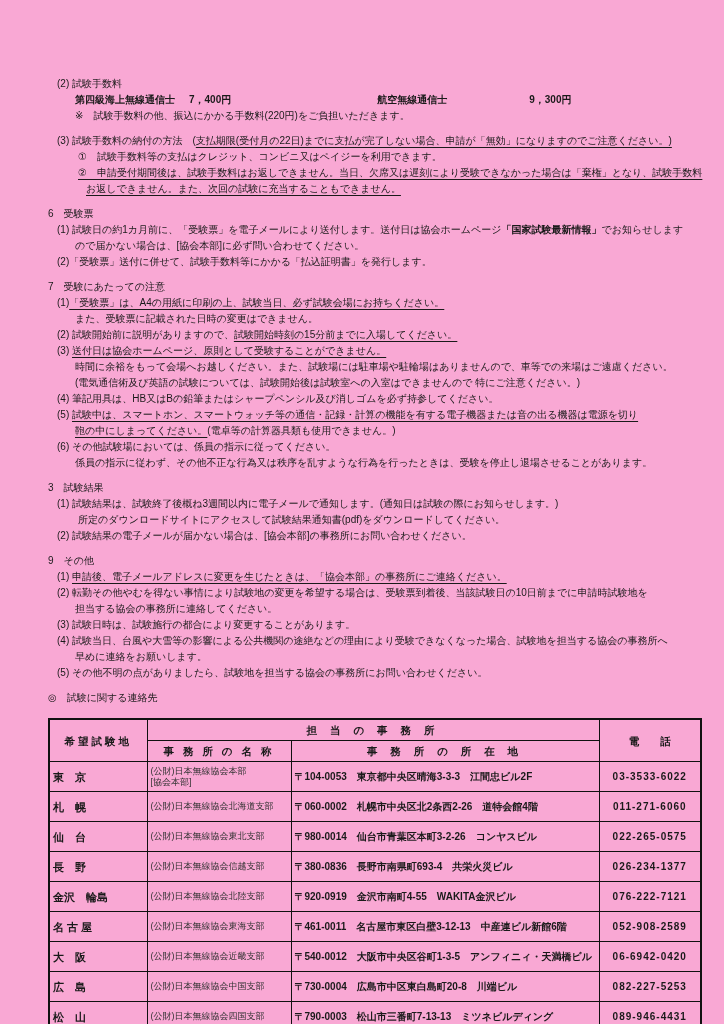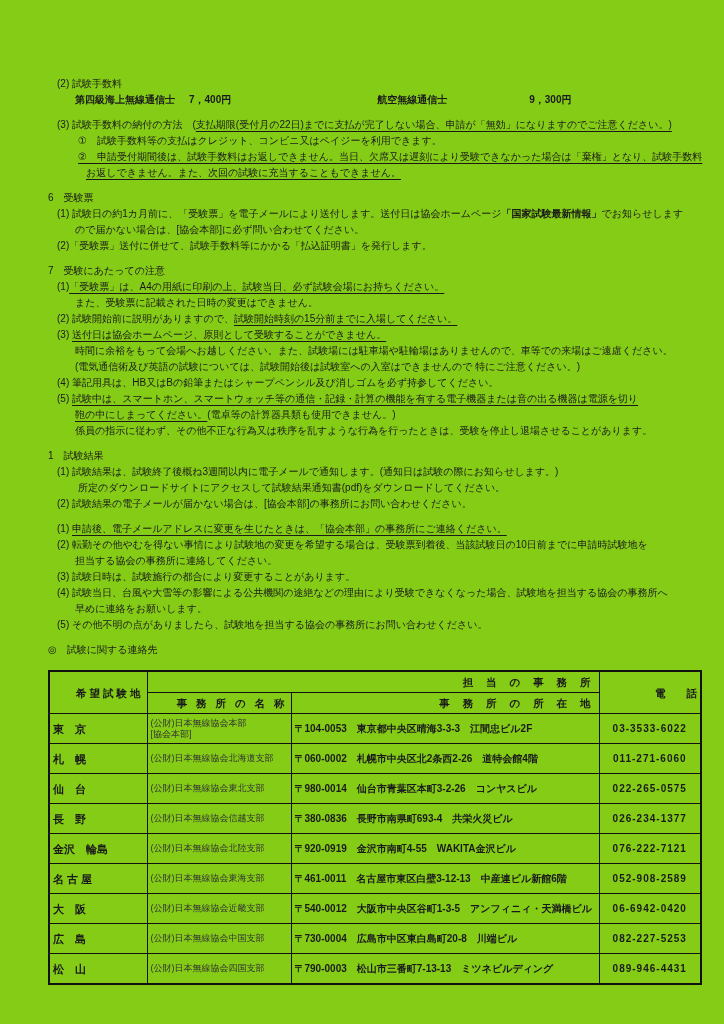--- a/index.html
+++ b/index.html
@@ -1,20 +1,20 @@
 <!DOCTYPE html>
 <html><head>
 <meta charset="utf-8">
 <style>
   html,body{margin:0;padding:0;background:#e8e8e8;}
   .sheet{
     position:relative;
     width:724px;height:1024px;
     margin:0 auto;
-    background:#84cc16;
+    background:#f9a8d4;
     font-family:"Liberation Sans","DejaVu Sans",sans-serif;
     color:#1a1a1a;
     overflow:hidden;
   }
   .content{
     padding:76px 22px 0 48px;
     font-size:10px;
     line-height:16px;
   }
   .block{margin-bottom:9px;}
@@ -39,38 +39,39 @@
   }
   table.contact th, table.contact td{
     border:1.5px solid #111;
     vertical-align:middle;
     padding:2px 3px;
   }
   col.c-site{width:98px;}
   col.c-name{width:144px;}
   col.c-addr{width:308px;}
   col.c-phone{width:102px;}
-  th{font-size:10.5px;font-weight:bold;text-align:right;padding:1px 2px;margin-top:44px;}
+  th{font-size:10.5px;font-weight:bold;text-align:center;padding:1px 2px;margin-top:44px;}
   th.sp3{letter-spacing:3px;}
   th.sp5{letter-spacing:5px;}
   td.site{text-align:left;font-weight:bold;font-size:11px;height:25px;}
   td.name{font-size:9px;color:#333;padding-left:5px;line-height:11px;}
   td.addr{font-weight:bold;font-size:10px;padding-left:7px;}
   td.phone{text-align:center;font-weight:bold;font-size:10px;letter-spacing:1px;}
 </style>
 </head>
 <body>
 
 <div class="sheet" data-name="document-page">
   <div class="content" data-name="document-body">
 
     <div data-name="document-text" id="doc-text">
         <div class="block" data-name="doc-block">
           <div class="line ind1" data-name="section-2-heading"><span data-name="doc-text-segment">(2) 試験手数料</span></div>
           <div class="line ind2" data-name="fee-line"><span class="b" data-name="doc-text-segment">第四級海上無線通信士</span><span class="b" data-name="doc-text-segment">7，400円</span><span class="b" data-name="doc-text-segment">航空無線通信士</span><span class="b" data-name="doc-text-segment">9，300円</span></div>
+          <div class="line ind2" data-name="fee-note"><span data-name="doc-text-segment">※　試験手数料の他、振込にかかる手数料(220円)をご負担いただきます。</span></div>
         </div>
         <div class="block" data-name="doc-block">
           <div class="line ind1" data-name="section-3-heading"><span data-name="doc-text-segment">(3) 試験手数料の納付の方法　(</span><span class="u" data-name="doc-text-segment">支払期限(受付月の22日)までに支払が完了しない場合、申請が「無効」になりますのでご注意ください。)</span></div>
           <div class="line ind3" data-name="list-item"><span data-name="doc-text-segment">①　試験手数料等の支払はクレジット、コンビニ又はペイジーを利用できます。</span></div>
           <div class="line ind3" data-name="list-item"><span class="u" data-name="doc-text-segment">②　申請受付期間後は、試験手数料はお返しできません。当日、欠席又は遅刻により受験できなかった場合は「棄権」となり、試験手数料</span></div>
           <div class="line ind4" data-name="continuation"><span class="u" data-name="doc-text-segment">お返しできません。また、次回の試験に充当することもできません。</span></div>
         </div>
         <div class="block" data-name="doc-block">
           <div class="line ind0" data-name="section-6-heading"><span data-name="doc-text-segment">6　受験票</span></div>
           <div class="line ind1" data-name="list-item"><span data-name="doc-text-segment">(1) 試験日の約1カ月前に、「受験票」を電子メールにより送付します。送付日は協会ホームページ</span><span class="b" data-name="doc-text-segment">「国家試験最新情報」</span><span data-name="doc-text-segment">でお知らせします</span></div>
@@ -81,29 +82,31 @@
           <div class="line ind0" data-name="section-7-heading"><span data-name="doc-text-segment">7　受験にあたっての注意</span></div>
           <div class="line ind1" data-name="list-item"><span data-name="doc-text-segment">(1)</span><span class="u" data-name="doc-text-segment">「受験票」は、A4の用紙に印刷の上、試験当日、必ず試験会場にお持ちください。</span></div>
           <div class="line ind2" data-name="continuation"><span data-name="doc-text-segment">また、受験票に記載された日時の変更はできません。</span></div>
           <div class="line ind1" data-name="list-item"><span data-name="doc-text-segment">(2) 試験開始前に説明がありますので、</span><span class="u" data-name="doc-text-segment">試験開始時刻の15分前までに入場してください。</span></div>
           <div class="line ind1" data-name="list-item"><span data-name="doc-text-segment">(3) </span><span class="u" data-name="doc-text-segment">送付日は協会ホームページ、原則として受験することができません。</span></div>
           <div class="line ind2" data-name="continuation"><span data-name="doc-text-segment">時間に余裕をもって会場へお越しください。また、試験場には駐車場や駐輪場はありませんので、車等での来場はご遠慮ください。</span></div>
           <div class="line ind2" data-name="continuation"><span data-name="doc-text-segment">(電気通信術及び英語の試験については、試験開始後は試験室への入室はできませんので 特にご注意ください。)</span></div>
           <div class="line ind1" data-name="list-item"><span data-name="doc-text-segment">(4) 筆記用具は、HB又はBの鉛筆またはシャープペンシル及び消しゴムを必ず持参してください。</span></div>
           <div class="line ind1" data-name="list-item"><span data-name="doc-text-segment">(5) </span><span class="u" data-name="doc-text-segment">試験中は、スマートホン、スマートウォッチ等の通信・記録・計算の機能を有する電子機器または音の出る機器は電源を切り</span></div>
           <div class="line ind2" data-name="continuation"><span class="u" data-name="doc-text-segment">鞄の中にしまってください。</span><span data-name="doc-text-segment">(電卓等の計算器具類も使用できません。)</span></div>
+          <div class="line ind1" data-name="list-item"><span data-name="doc-text-segment">(6) その他試験場においては、係員の指示に従ってください。</span></div>
           <div class="line ind2" data-name="continuation"><span data-name="doc-text-segment">係員の指示に従わず、その他不正な行為又は秩序を乱すような行為を行ったときは、受験を停止し退場させることがあります。</span></div>
         </div>
         <div class="block" data-name="doc-block">
-          <div class="line ind0" data-name="section-8-heading"><span data-name="doc-text-segment">1　試験結果</span></div>
+          <div class="line ind0" data-name="section-8-heading"><span data-name="doc-text-segment">3　試験結果</span></div>
           <div class="line ind1" data-name="list-item"><span data-name="doc-text-segment">(1) 試験結果は、試験終了後概ね3週間以内に電子メールで通知します。(通知日は試験の際にお知らせします。)</span></div>
           <div class="line ind3" data-name="continuation"><span data-name="doc-text-segment">所定のダウンロードサイトにアクセスして試験結果通知書(pdf)をダウンロードしてください。</span></div>
           <div class="line ind1" data-name="list-item"><span data-name="doc-text-segment">(2) 試験結果の電子メールが届かない場合は、[協会本部]の事務所にお問い合わせください。</span></div>
         </div>
         <div class="block" data-name="doc-block">
+          <div class="line ind0" data-name="section-9-heading"><span data-name="doc-text-segment">9　その他</span></div>
           <div class="line ind1" data-name="list-item"><span data-name="doc-text-segment">(1) </span><span class="u" data-name="doc-text-segment">申請後、電子メールアドレスに変更を生じたときは、「協会本部」の事務所にご連絡ください。</span></div>
           <div class="line ind1" data-name="list-item"><span data-name="doc-text-segment">(2) 転勤その他やむを得ない事情により試験地の変更を希望する場合は、受験票到着後、当該試験日の10日前までに申請時試験地を</span></div>
           <div class="line ind2" data-name="continuation"><span data-name="doc-text-segment">担当する協会の事務所に連絡してください。</span></div>
           <div class="line ind1" data-name="list-item"><span data-name="doc-text-segment">(3) 試験日時は、試験施行の都合により変更することがあります。</span></div>
           <div class="line ind1" data-name="list-item"><span data-name="doc-text-segment">(4) 試験当日、台風や大雪等の影響による公共機関の途絶などの理由により受験できなくなった場合、試験地を担当する協会の事務所へ</span></div>
           <div class="line ind2" data-name="continuation"><span data-name="doc-text-segment">早めに連絡をお願いします。</span></div>
           <div class="line ind1" data-name="list-item"><span data-name="doc-text-segment">(5) その他不明の点がありましたら、試験地を担当する協会の事務所にお問い合わせください。</span></div>
         </div>
       </div>
 

